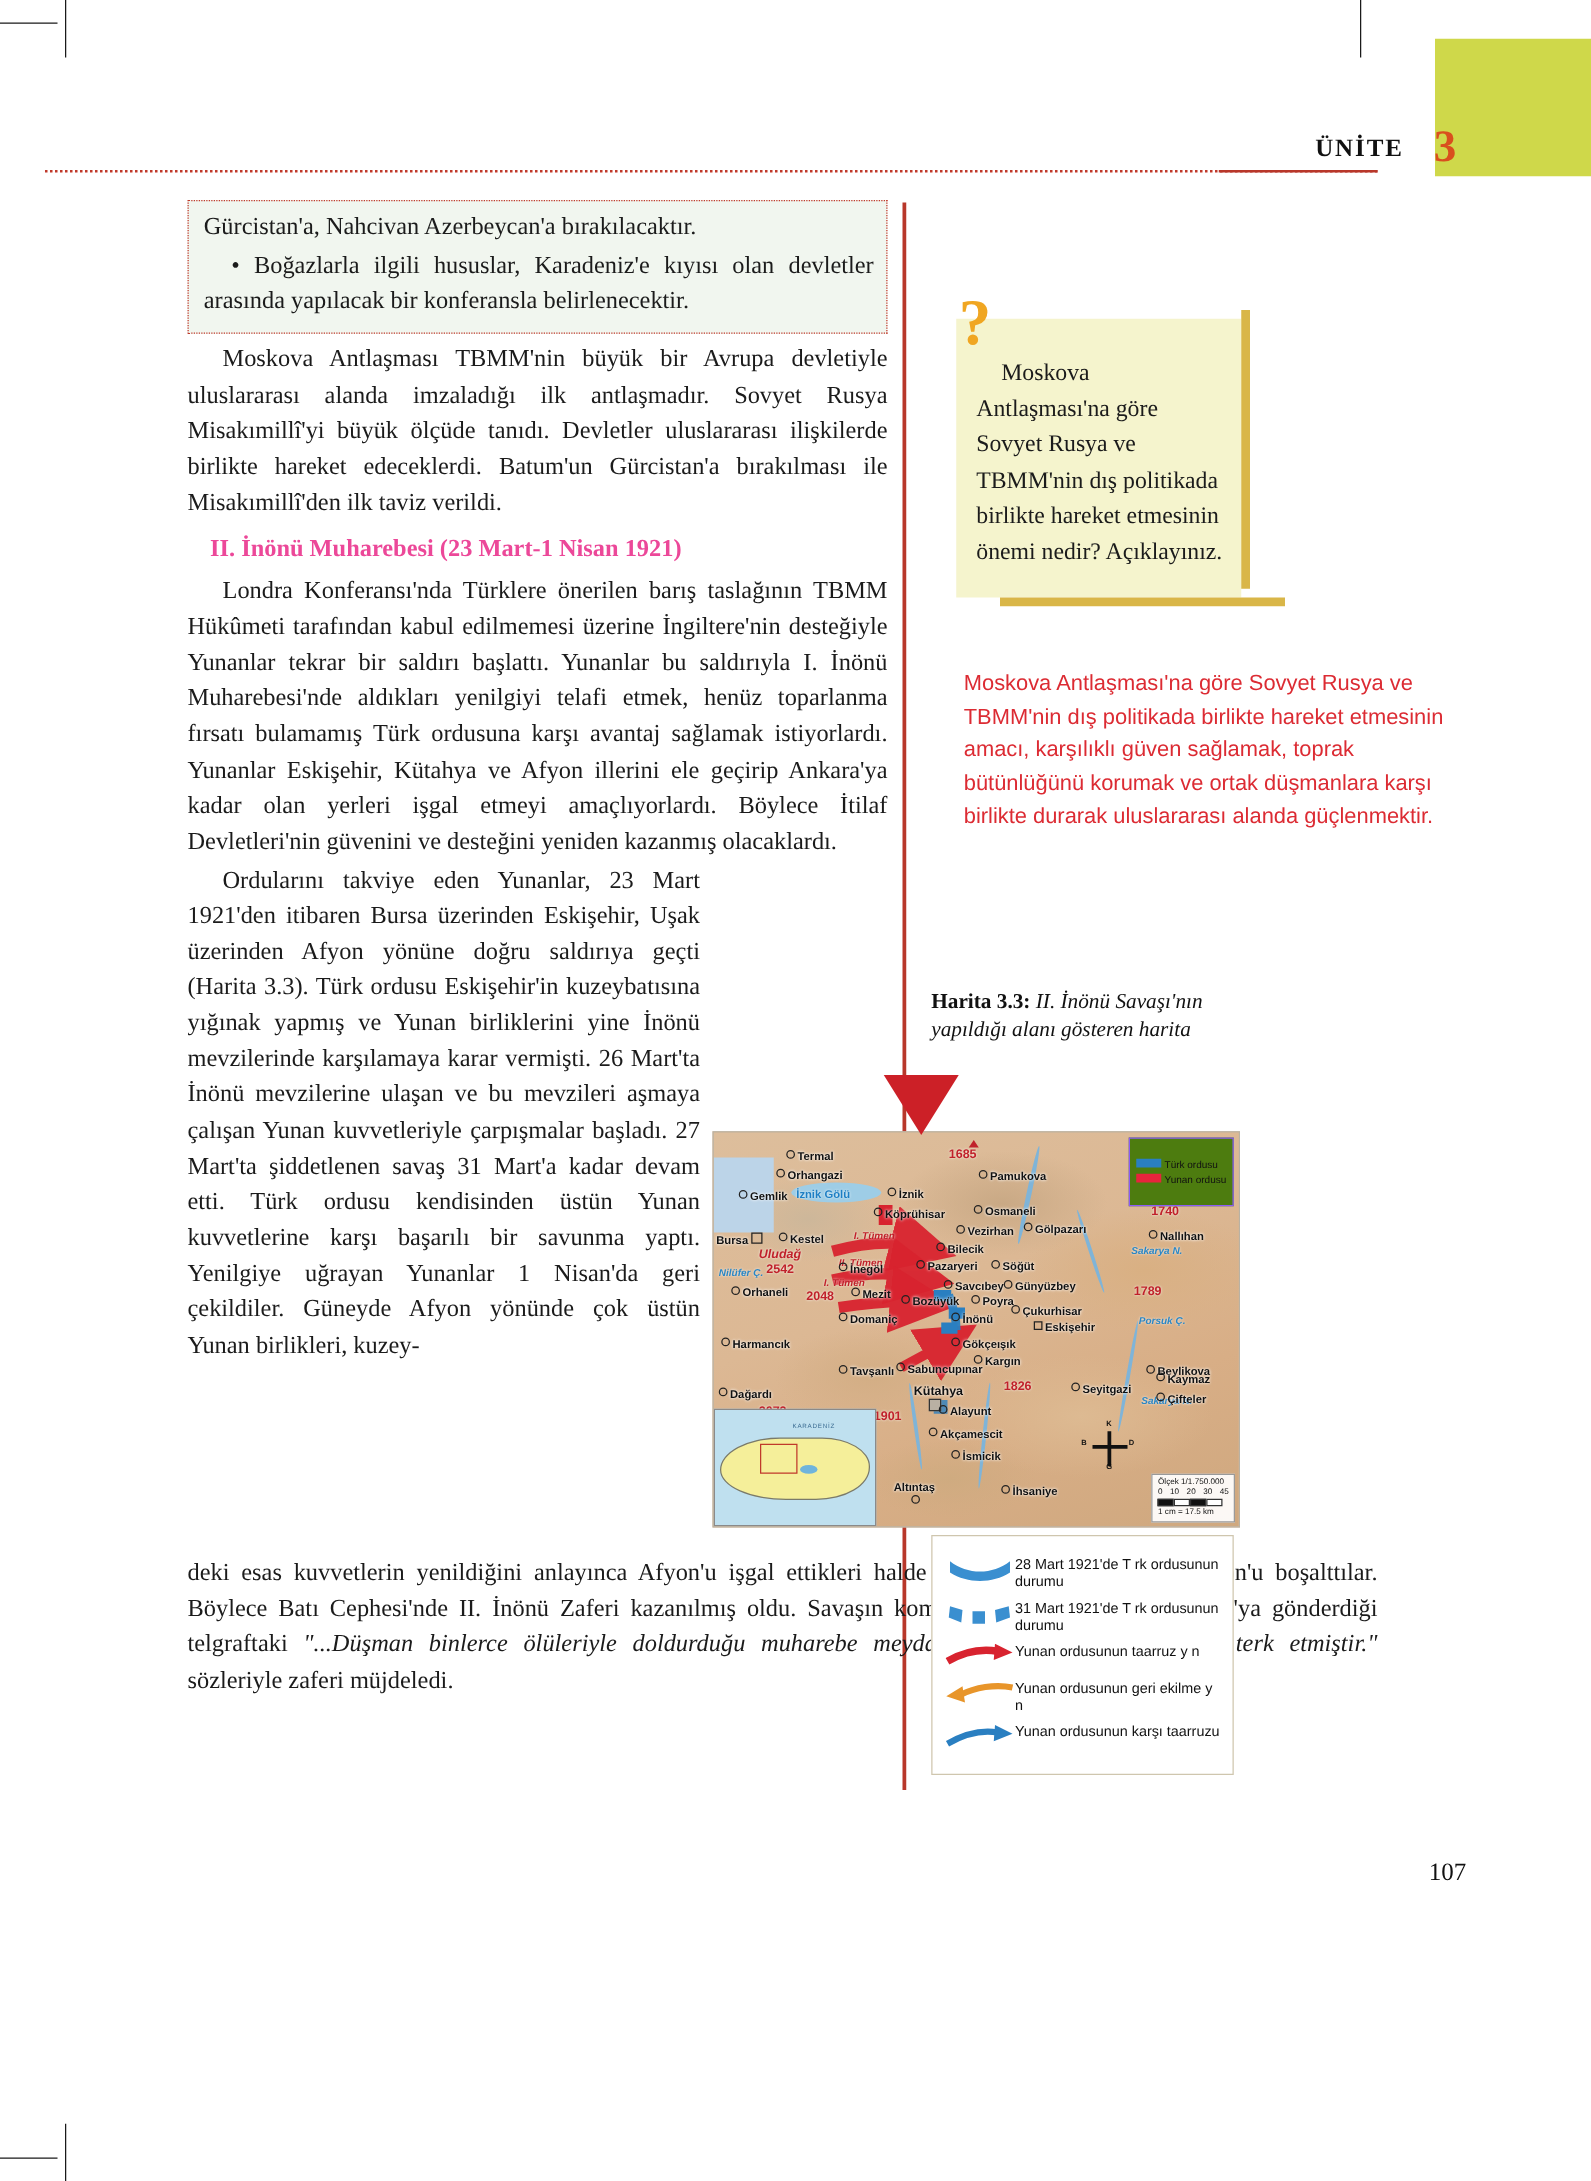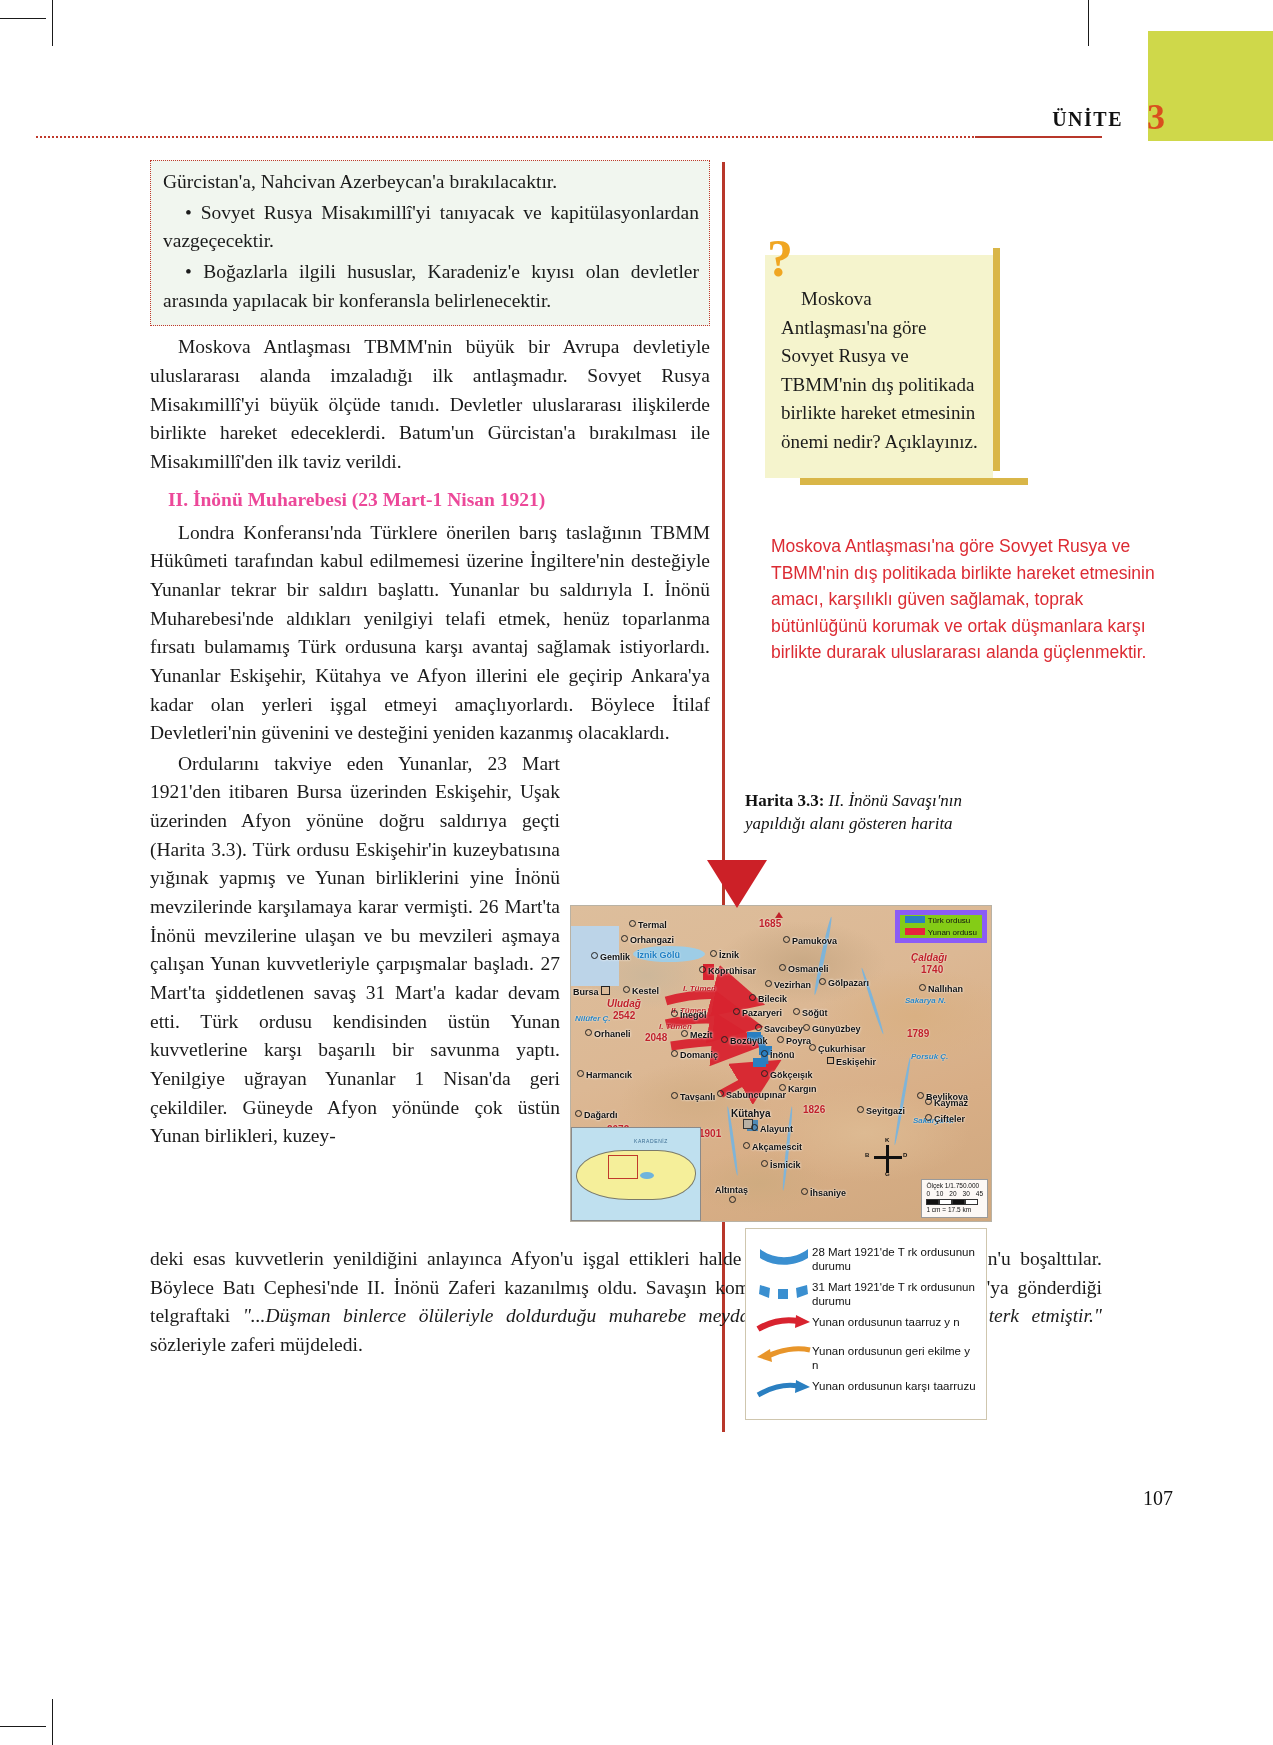--- a/index.html
+++ b/index.html
@@ -308,23 +308,23 @@
     font-size: 8px;
     font-weight: bold;
     font-style: italic;
     color: #2a86c4;
     white-space: nowrap;
     text-shadow: 0 0 2px rgba(255,255,255,.9);
   }
   .legend-box {
     position: absolute;
     right: 4px; top: 4px;
-    background: #84cc16;
-    border: 5px solid #8b5cf6;
-    padding: 0 5px;
+    background: #4d7c0f;
+    border: 1px solid #8b5cf6;
+    padding: 15px 5px;
     font-family: "Liberation Sans", sans-serif;
     font-size: 8px;
     line-height: 1.45;
     color: #111;
   }
   .legend-box .sw {
     display: inline-block;
     width: 20px; height: 7px;
     vertical-align: 0px;
     margin-right: 3px;
@@ -451,21 +451,20 @@
 <div class="unit-number">3</div>
 <div class="header-dotted"></div>
 <div class="header-rule-right"></div>
 
 <div class="col-divider"></div>
 
 <div class="col-left">
 
   <div class="bullet-box">
     <p class="body-p first-line">Gürcistan'a, Nahcivan Azerbeycan'a bırakılacaktır.</p>
-    <p class="body-p bullet-item">• Sovyet Rusya Misakımillî'yi tanıyacak ve kapitülasyonlardan vazgeçecektir.</p>
     <p class="body-p bullet-item">• Boğazlarla ilgili hususlar, Karadeniz'e kıyısı olan devletler arasında yapılacak bir konferansla belirlenecektir.</p>
   </div>
 
   <p class="body-p">Moskova Antlaşması TBMM'nin büyük bir Avrupa devletiyle uluslararası alanda imzaladığı ilk antlaşmadır. Sovyet Rusya Misakımillî'yi büyük ölçüde tanıdı. Devletler uluslararası ilişkilerde birlikte hareket edeceklerdi. Batum'un Gürcistan'a bırakılması ile Misakımillî'den ilk taviz verildi.</p>
 
   <div class="section-head">II. İnönü Muharebesi (23 Mart-1 Nisan 1921)</div>
 
   <p class="body-p">Londra Konferansı'nda Türklere önerilen barış taslağının TBMM Hükûmeti tarafından kabul edilmemesi üzerine İngiltere'nin desteğiyle Yunanlar tekrar bir saldırı başlattı. Yunanlar bu saldırıyla I. İnönü Muharebesi'nde aldıkları yenilgiyi telafi etmek, henüz toparlanma fırsatı bulamamış Türk ordusuna karşı avantaj sağlamak istiyorlardı. Yunanlar Eskişehir, Kütahya ve Afyon illerini ele geçirip Ankara'ya kadar olan yerleri işgal etmeyi amaçlıyorlardı. Böylece İtilaf Devletleri'nin güvenini ve desteğini yeniden kazanmış olacaklardı.</p>
 
   <p class="body-p" style="width:410px;">Ordularını takviye eden Yunanlar, 23 Mart 1921'den itibaren Bursa üzerinden Eskişehir, Uşak üzerinden Afyon yönüne doğru saldırıya geçti (Harita 3.3). Türk ordusu Eskişehir'in kuzeybatısına yığınak yapmış ve Yunan birliklerini yine İnönü mevzilerinde karşılamaya karar vermişti. 26 Mart'ta İnönü mevzilerine ulaşan ve bu mevzileri aşmaya çalışan Yunan kuvvetleriyle çarpışmalar başladı. 27 Mart'ta şiddetlenen savaş 31 Mart'a kadar devam etti. Türk ordusu kendisinden üstün Yunan kuvvetlerine karşı başarılı bir savunma yaptı. Yenilgiye uğrayan Yunanlar 1 Nisan'da geri çekildiler. Güneyde Afyon yönünde çok üstün Yunan birlikleri, kuzey-</p>

